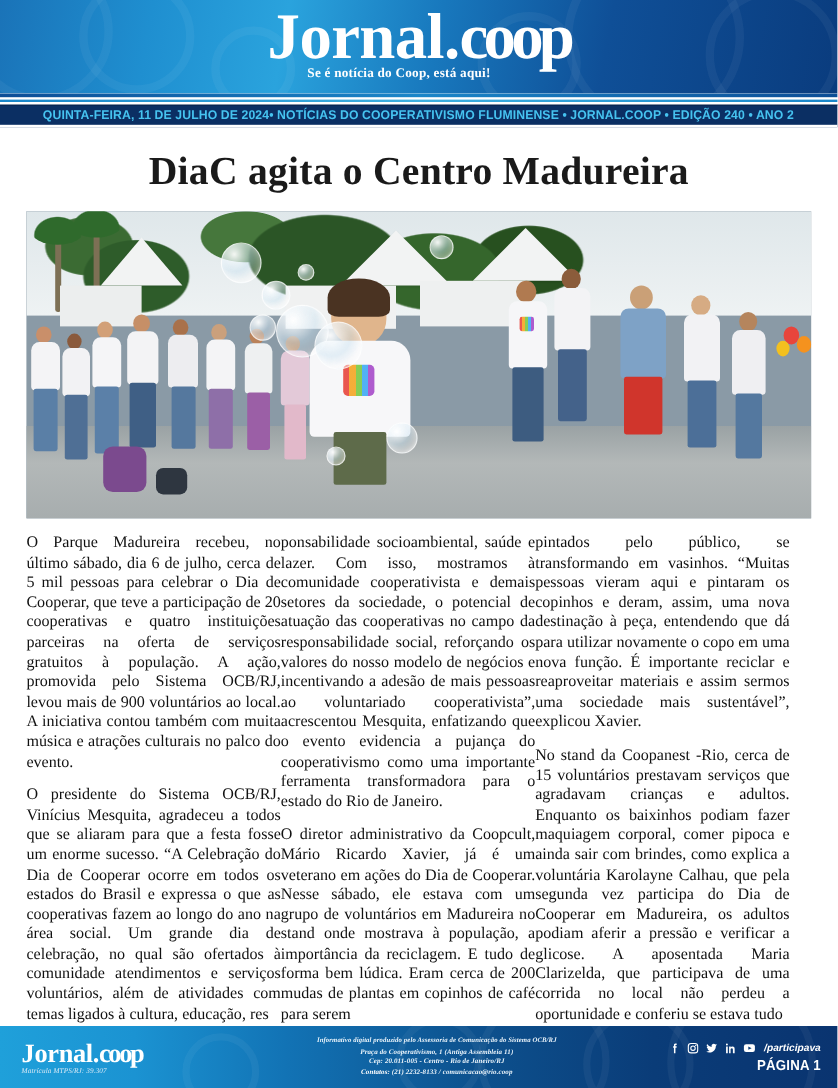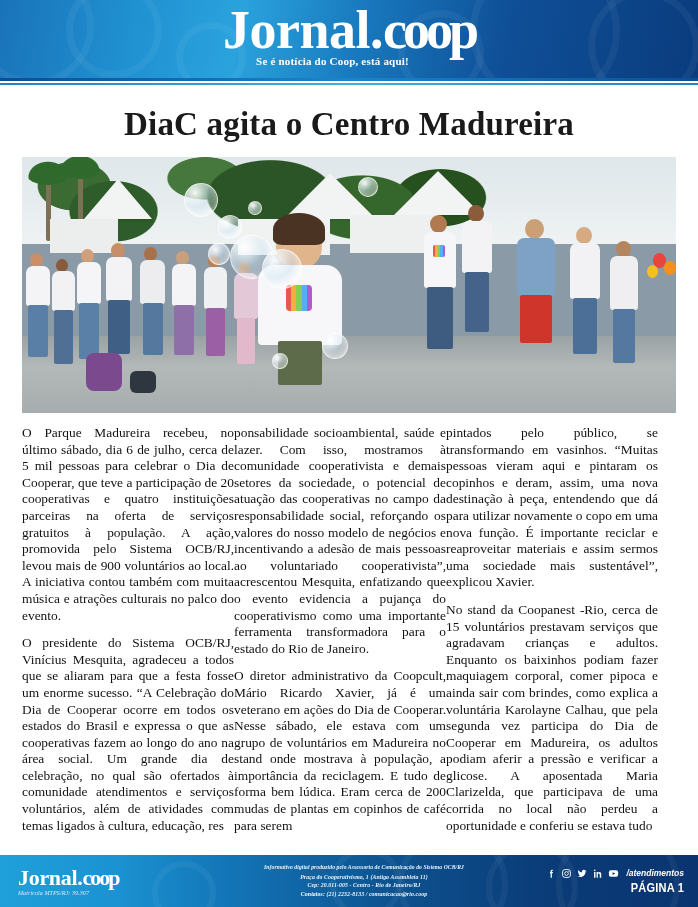--- a/index.html
+++ b/index.html
@@ -227,20 +227,23 @@
     <div class="mh-tag">
       <span>Se é notícia do Coop, está aqui!</span>
     </div>
   </div>
 
   <div class="rule-stack">
     <div class="r1"></div>
       <div class="r2"></div>
   </div>
 
+  <div class="datebar">
+    <div class="datebar-text">QUINTA-FEIRA, 11 DE JULHO DE 2024• NOTÍCIAS DO COOPERATIVISMO FLUMINENSE • JORNAL.COOP • EDIÇÃO 240 • ANO 2</div>
+  </div>
 
   <h1 class="headline">DiaC agita o Centro Madureira</h1>
 
   <div class="photo-wrap">
     <div class="photo">
       <div class="sky"></div>
       <div class="trees"></div>
 
       <div class="palm" style="left:24px;top:10px;height:74px;"></div>
       <div class="palm-top" style="left:3px;top:2px;"></div>
@@ -423,20 +426,20 @@
             <svg width="11" height="11" viewBox="0 0 24 24" fill="#ffffff">
                 <path d="M4.5 8.8h3.1V21H4.5V8.8zM6 3.3a1.8 1.8 0 1 1 0 3.6 1.8 1.8 0 0 1 0-3.6zM10 8.8h3v1.7h.1c.4-.8 1.5-1.7 3.1-1.7 3.3 0 3.9 2.1 3.9 4.9V21h-3.2v-5.9c0-1.4 0-3.2-2-3.2s-2.2 1.5-2.2 3.1V21H10V8.8z"></path>
               </svg>
           </span>
           <span>
             <svg width="13" height="11" viewBox="0 0 24 24" fill="#ffffff">
                 <rect x="2" y="5" width="20" height="14" rx="4"></rect>
                 <path d="M10 9l6 3-6 3V9z" fill="#0a3c78"></path>
               </svg>
           </span>
-          <span class="ft-handle">/atendimentos</span>
+          <span class="ft-handle">/participava</span>
         </div>
         <div class="ft-page">PÁGINA 1</div>
       </div>
     </div>
   </div>
 
 </div>
 
 </body></html>

